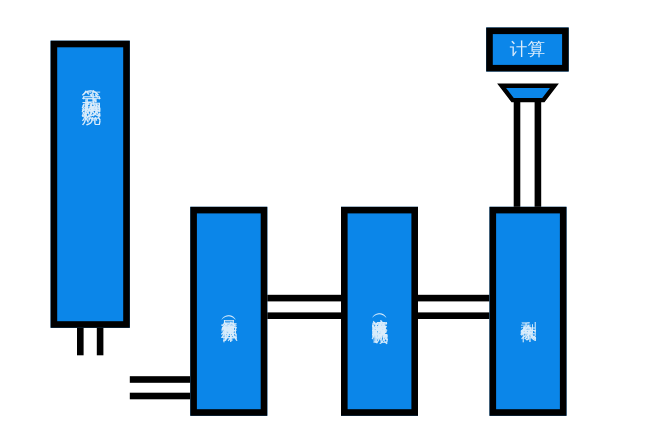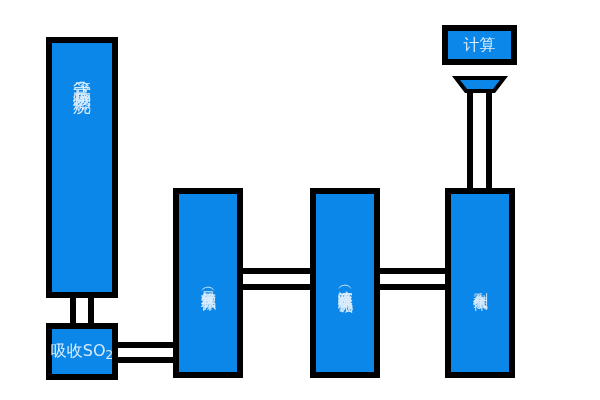--- a/index.html
+++ b/index.html
@@ -68,23 +68,20 @@
 
 <div class="canvas">
 
   <div class="box furnace-box" style="left:46px; top:37px; width:72px; height:261px;">
     <span class="vlabel">管式炉（燃烧）</span>
   </div>
 
   <div class="pipe" style="left:70px; top:298px; width:6px; height:25px;"></div>
   <div class="pipe" style="left:88px; top:298px; width:6px; height:25px;"></div>
 
-  <div class="box" style="left:46px; top:323px; width:72px; height:57px;">
-    <span class="hlabel"><span>吸收SO</span><span class="sub">2</span></span>
-  </div>
 
   <div class="pipe" style="left:118px; top:342px; width:55px; height:6px;"></div>
   <div class="pipe" style="left:118px; top:357px; width:55px; height:6px;"></div>
 
   <div class="box" style="left:173px; top:188px; width:70px; height:190px;">
     <span class="vlabel">量气管（算体积）</span>
   </div>
 
   <div class="pipe" style="left:243px; top:268px; width:67px; height:6px;"></div>
   <div class="pipe" style="left:243px; top:284px; width:67px; height:6px;"></div>

